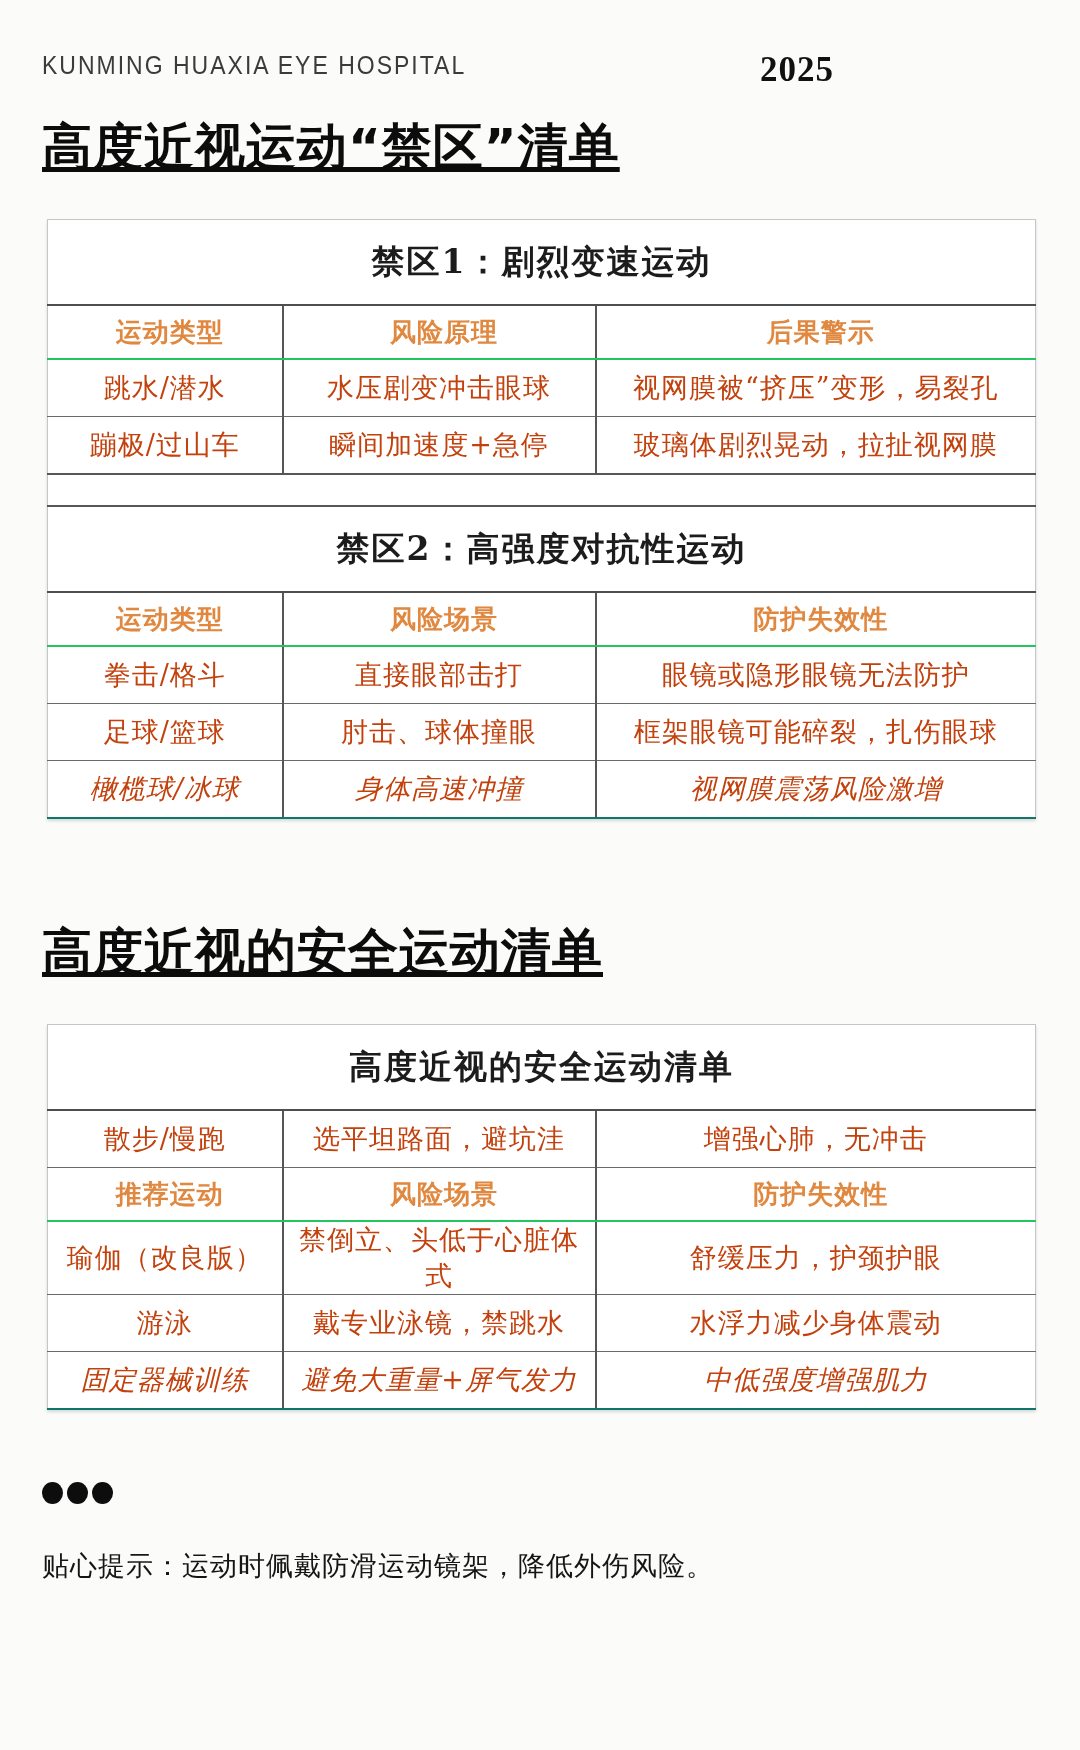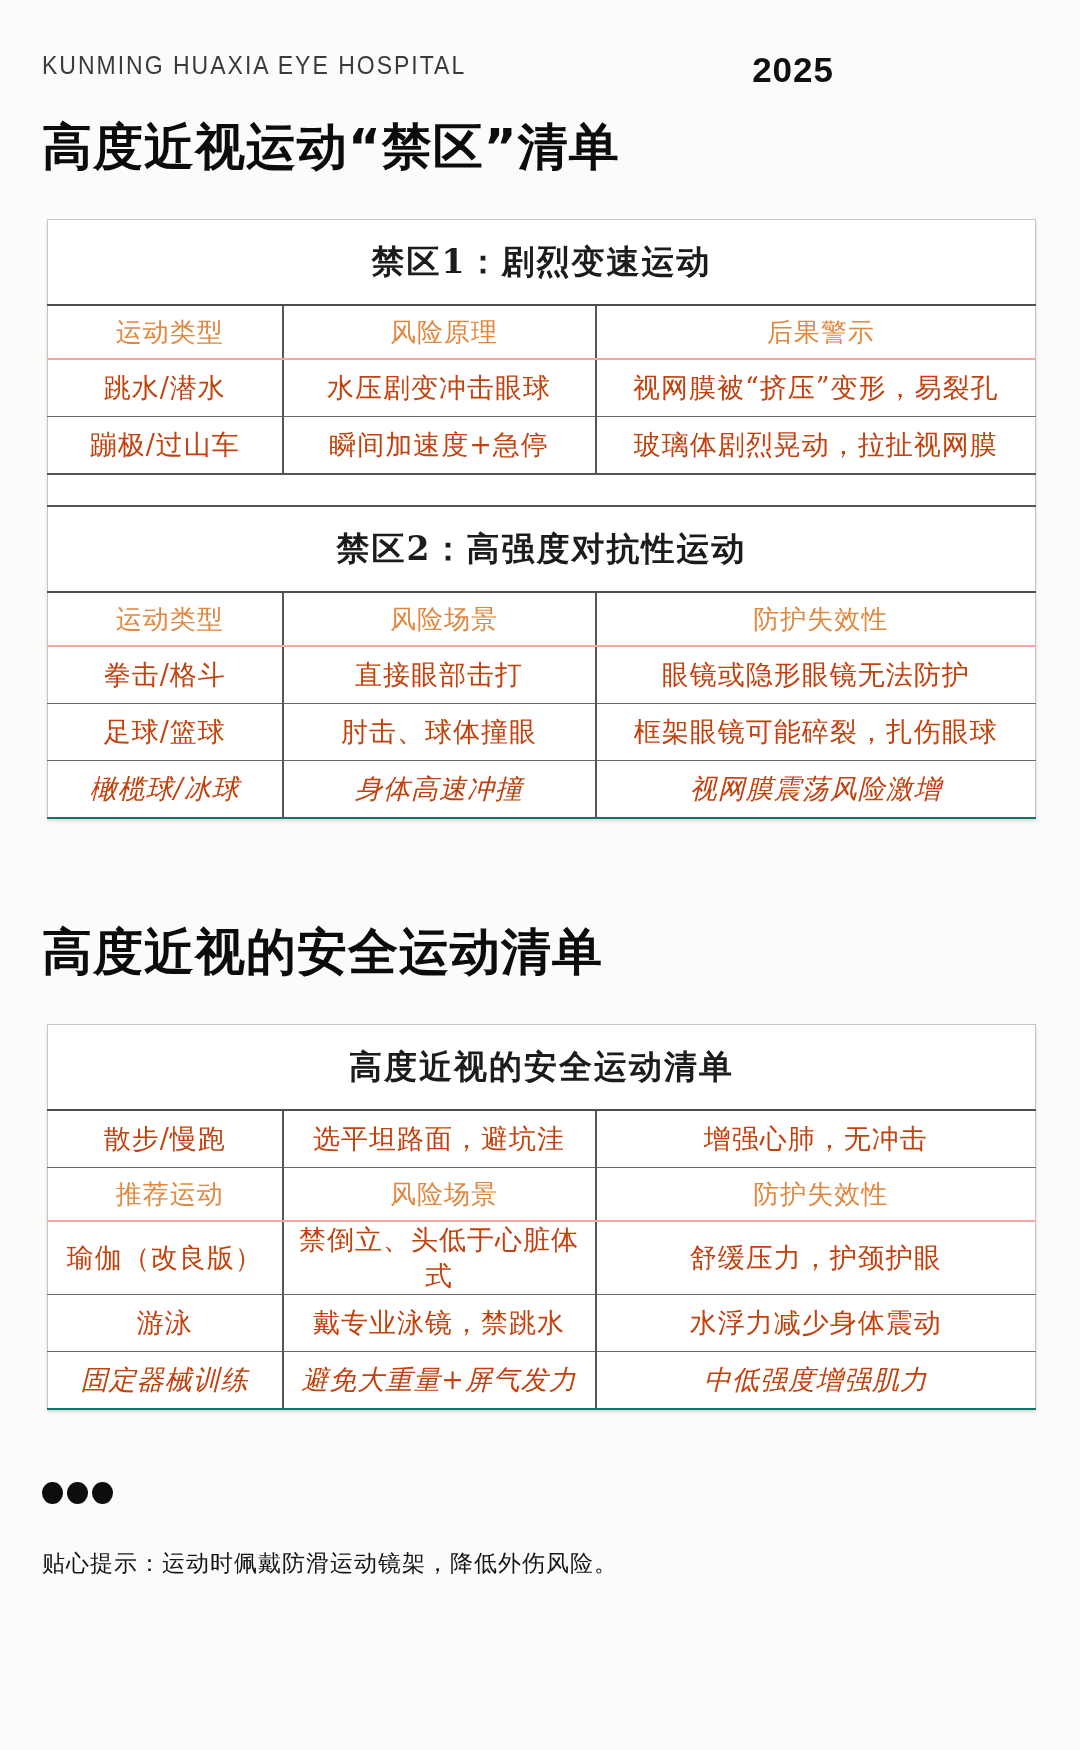--- a/index.html
+++ b/index.html
@@ -21,35 +21,36 @@
   .hospital{
     font-family:"Liberation Sans", sans-serif;
     font-weight:400;
     font-size:23px;
     letter-spacing:2px;
     color:#3b3b3b;
     transform:scaleY(1.15);
     transform-origin:left top;
   }
   .year{
-    font-family:Liberation Sans, sans-serif;
+    font-family:Liberation Serif, serif;
     font-weight:800;
     font-size:35px;
     color:#111;
     letter-spacing:1px;
   }
 
   
   .big-title{
     font-family:"DejaVu Sans", sans-serif;
     font-weight:800;
     font-size:50px;
     letter-spacing:1px;
     color:#0c0c0c;
     margin:24px 0 0 42px;
+    text-decoration:underline;
   }
   .big-title.second{margin-top:100px;}
 
   
   table.sheet{
     border-collapse:collapse;
     width:988px;
     margin:38px 0 0 47px;
     background:#ffffff;
     border:1px solid #c6c6c4;
@@ -70,23 +71,23 @@
     font-size:33px;
     font-weight:700;
     color:#1c1c1c;
     height:84px;
     border-bottom:2px solid #4e4e4e;
     letter-spacing:2px;
   }
   th.colhead{
     color:var(--accent,#e0883f);
     font-size:26px;
-    font-weight:400;
+    font-weight:700;
     height:52px;
-    border-bottom:2px solid #fca5a5;
+    border-bottom:2px solid #22c55e;
     letter-spacing:1px;
     padding-left:16px;
   }
   td.cell{
     font-size:27px;
     color:#c2410c;
     height:56px;
     border-bottom:1px solid #6a6a6a;
     letter-spacing:1px;
   }
@@ -110,21 +111,21 @@
   .dot{
     width:21px;height:22px;
     background:#0d0d0d;
     border-radius:50%;
   }
   .tip{
     position:absolute;
     left:42px;
     top:1548px;
     font-family:"DejaVu Sans", sans-serif;
-    font-size:23px;
+    font-size:27px;
     color:#151515;
     letter-spacing:1px;
   }
 </style>
 </head>
 <body>
 
 <div class="page">
 
   <div class="topbar">

